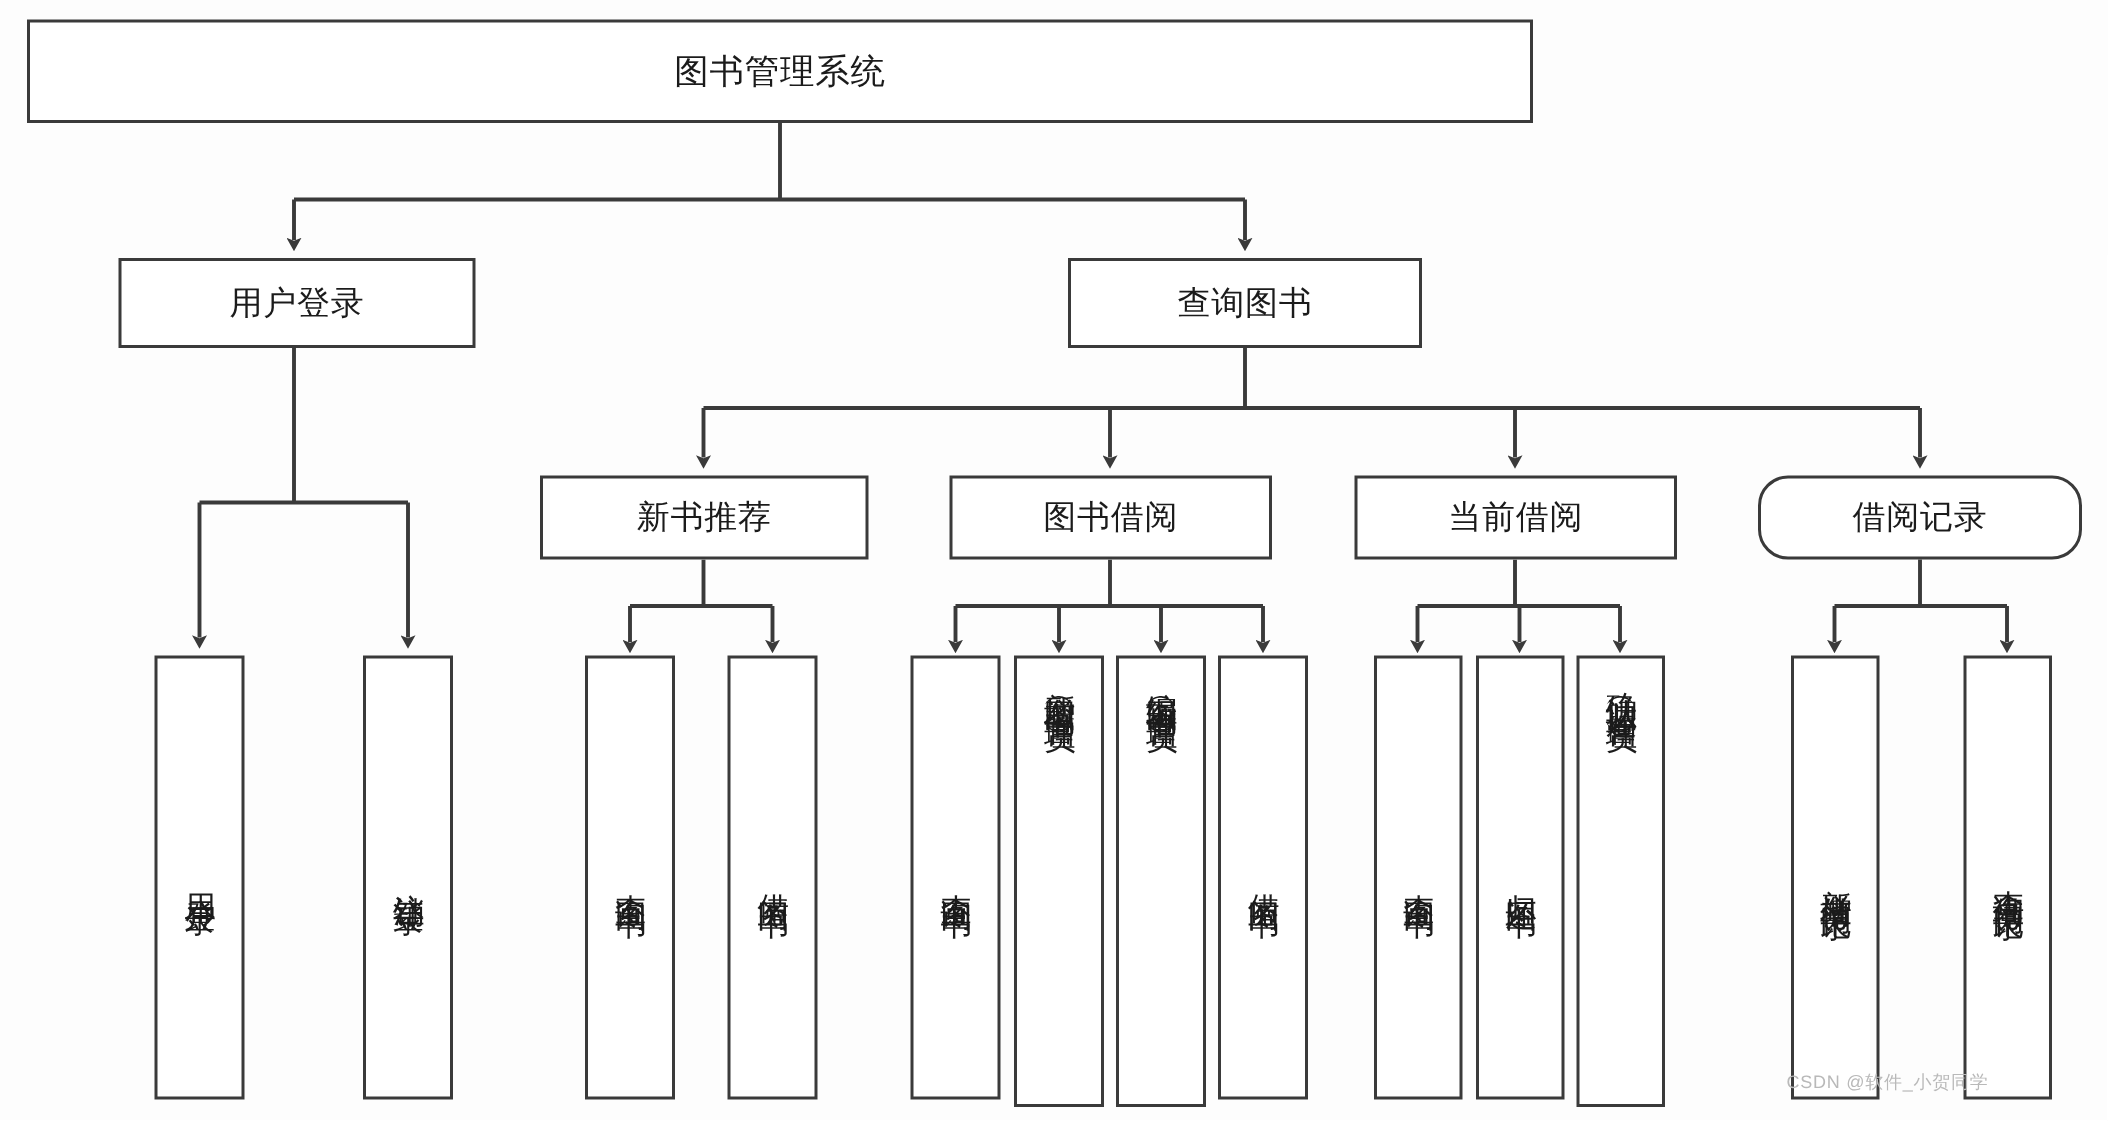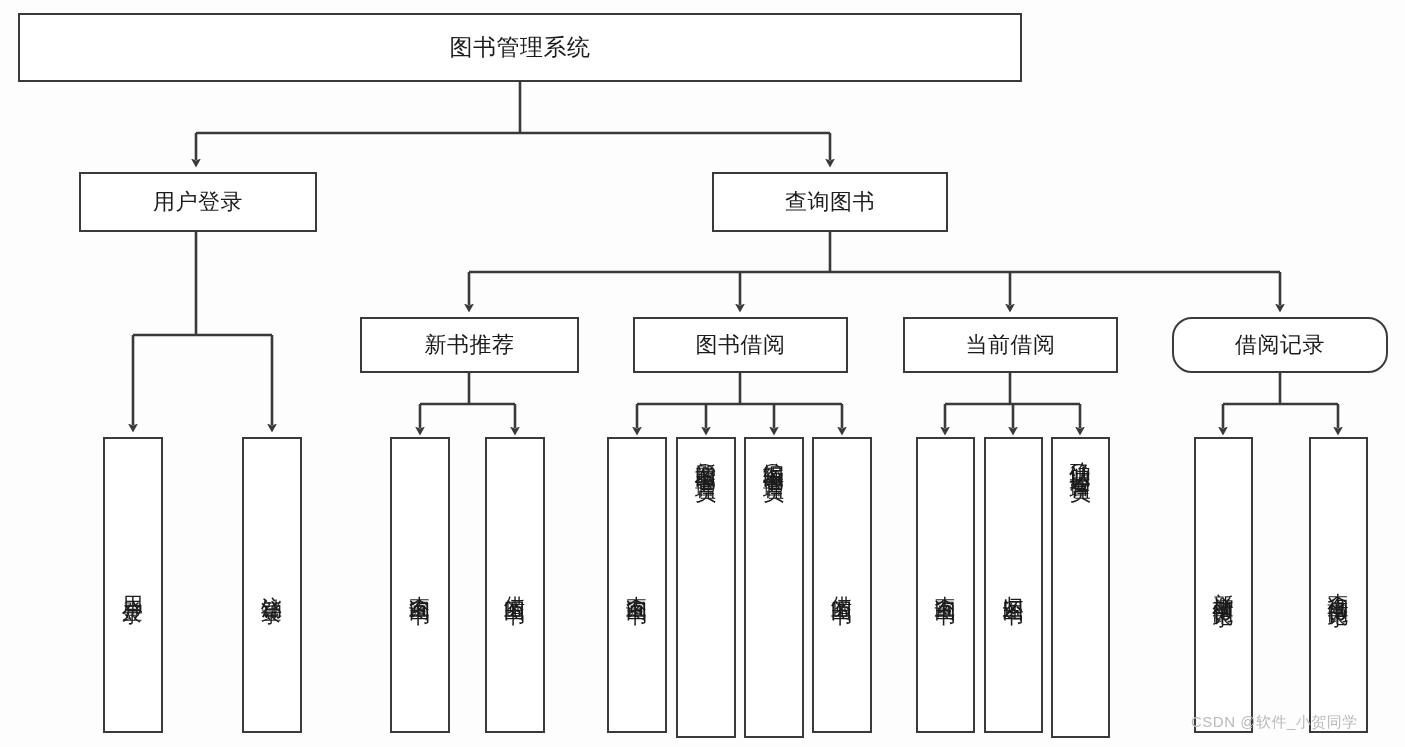--- a/index.html
+++ b/index.html
@@ -64,21 +64,21 @@
     white-space: nowrap;
   }
   
   .node.v.mid {
     align-items: center;
     padding-top: 0;
   }
   .watermark {
     position: absolute;
     color: #b9b9b9;
-    font-size: 15px;
+    font-size: 12px;
     white-space: nowrap;
     letter-spacing: 0.5px;
   }
 </style>
 </head>
 <body>
 
 <div id="canvas">
 
   <svg class="edges" viewBox="0 0 1405 747" xmlns="http://www.w3.org/2000/svg">

